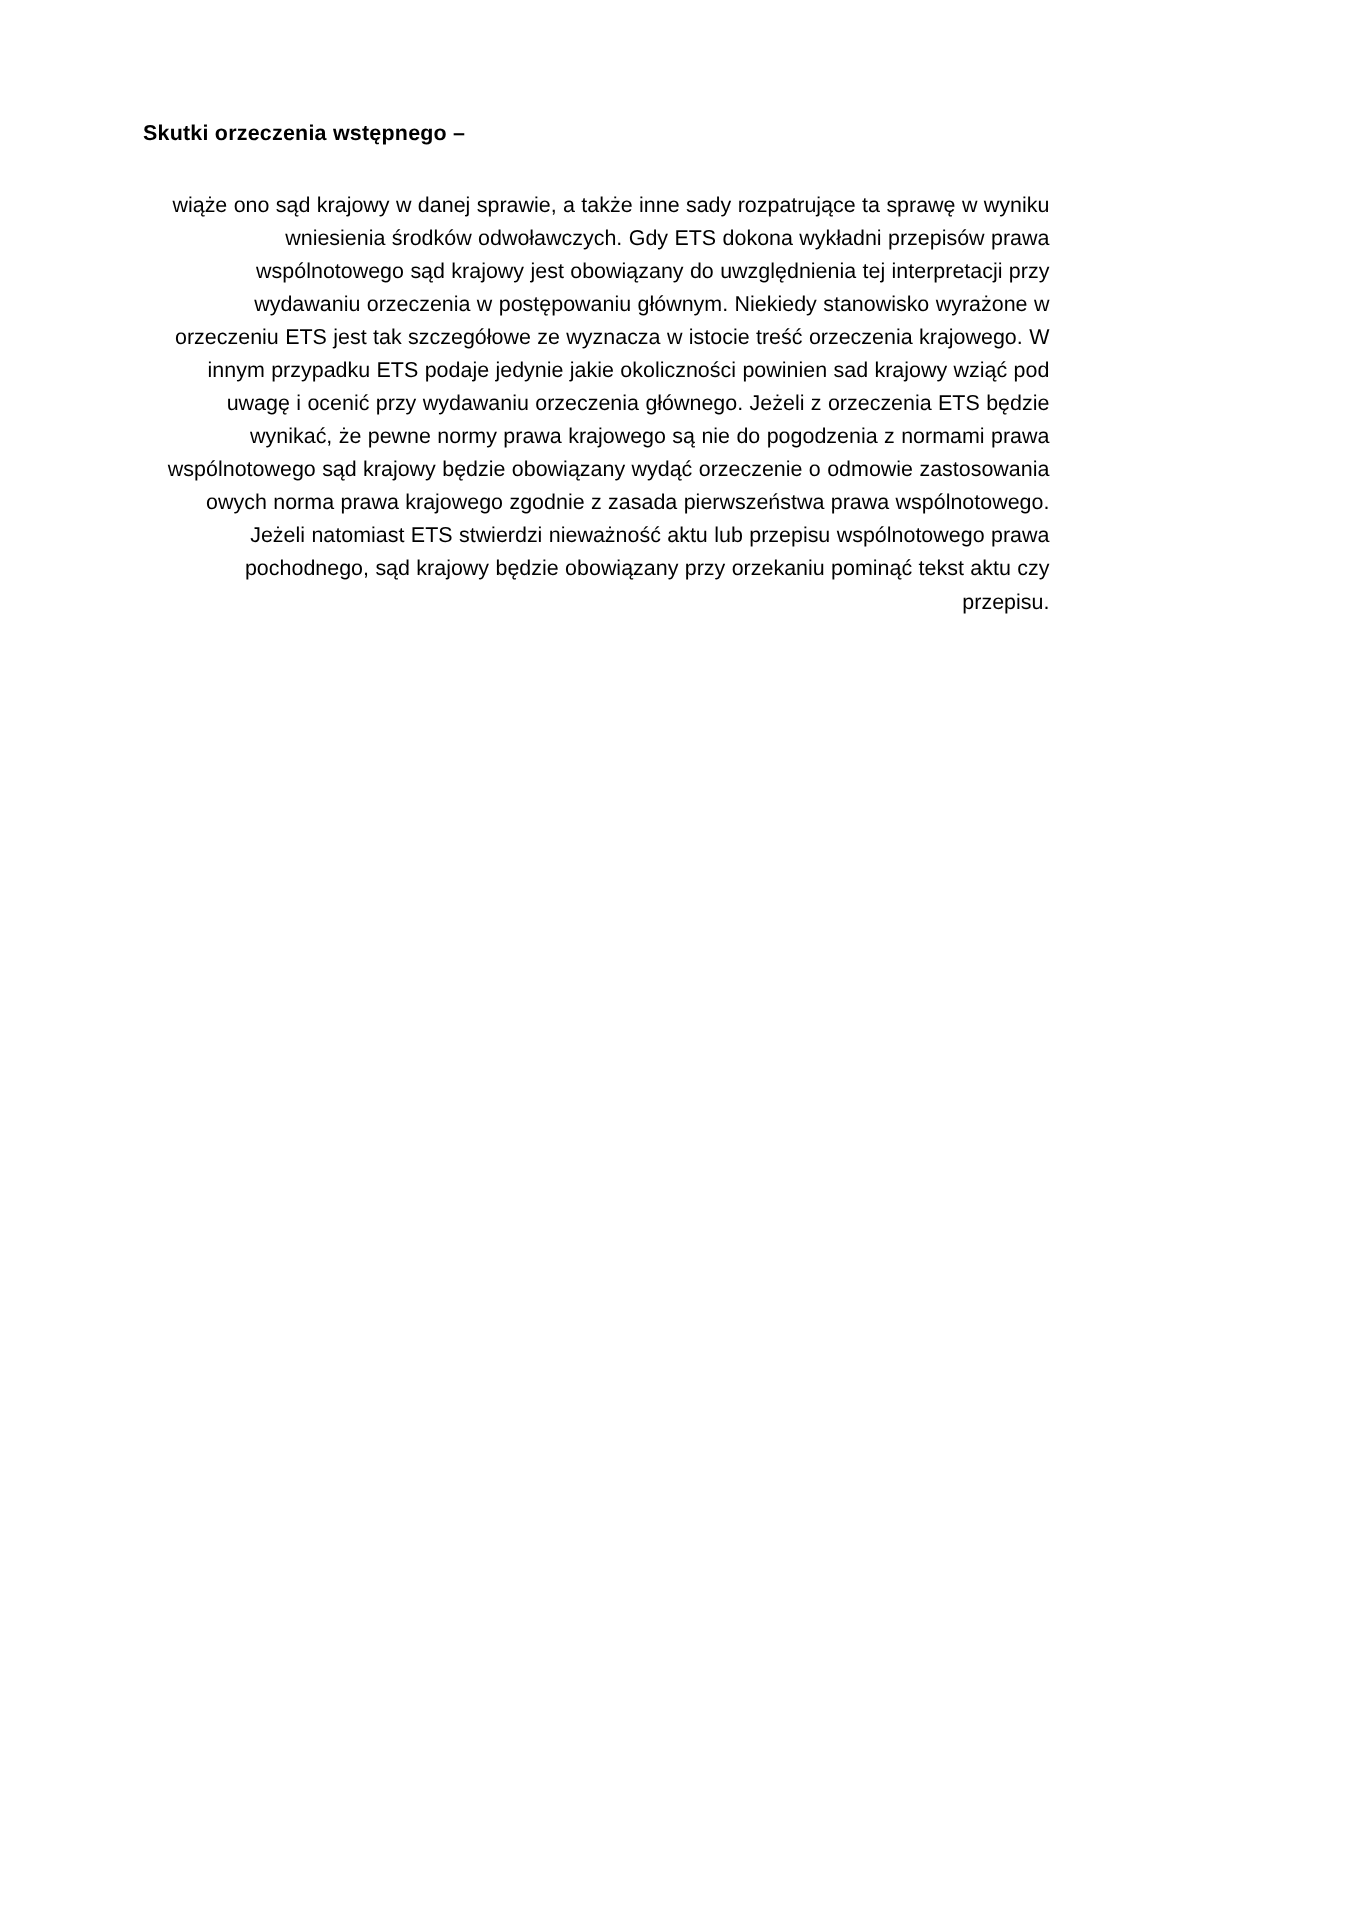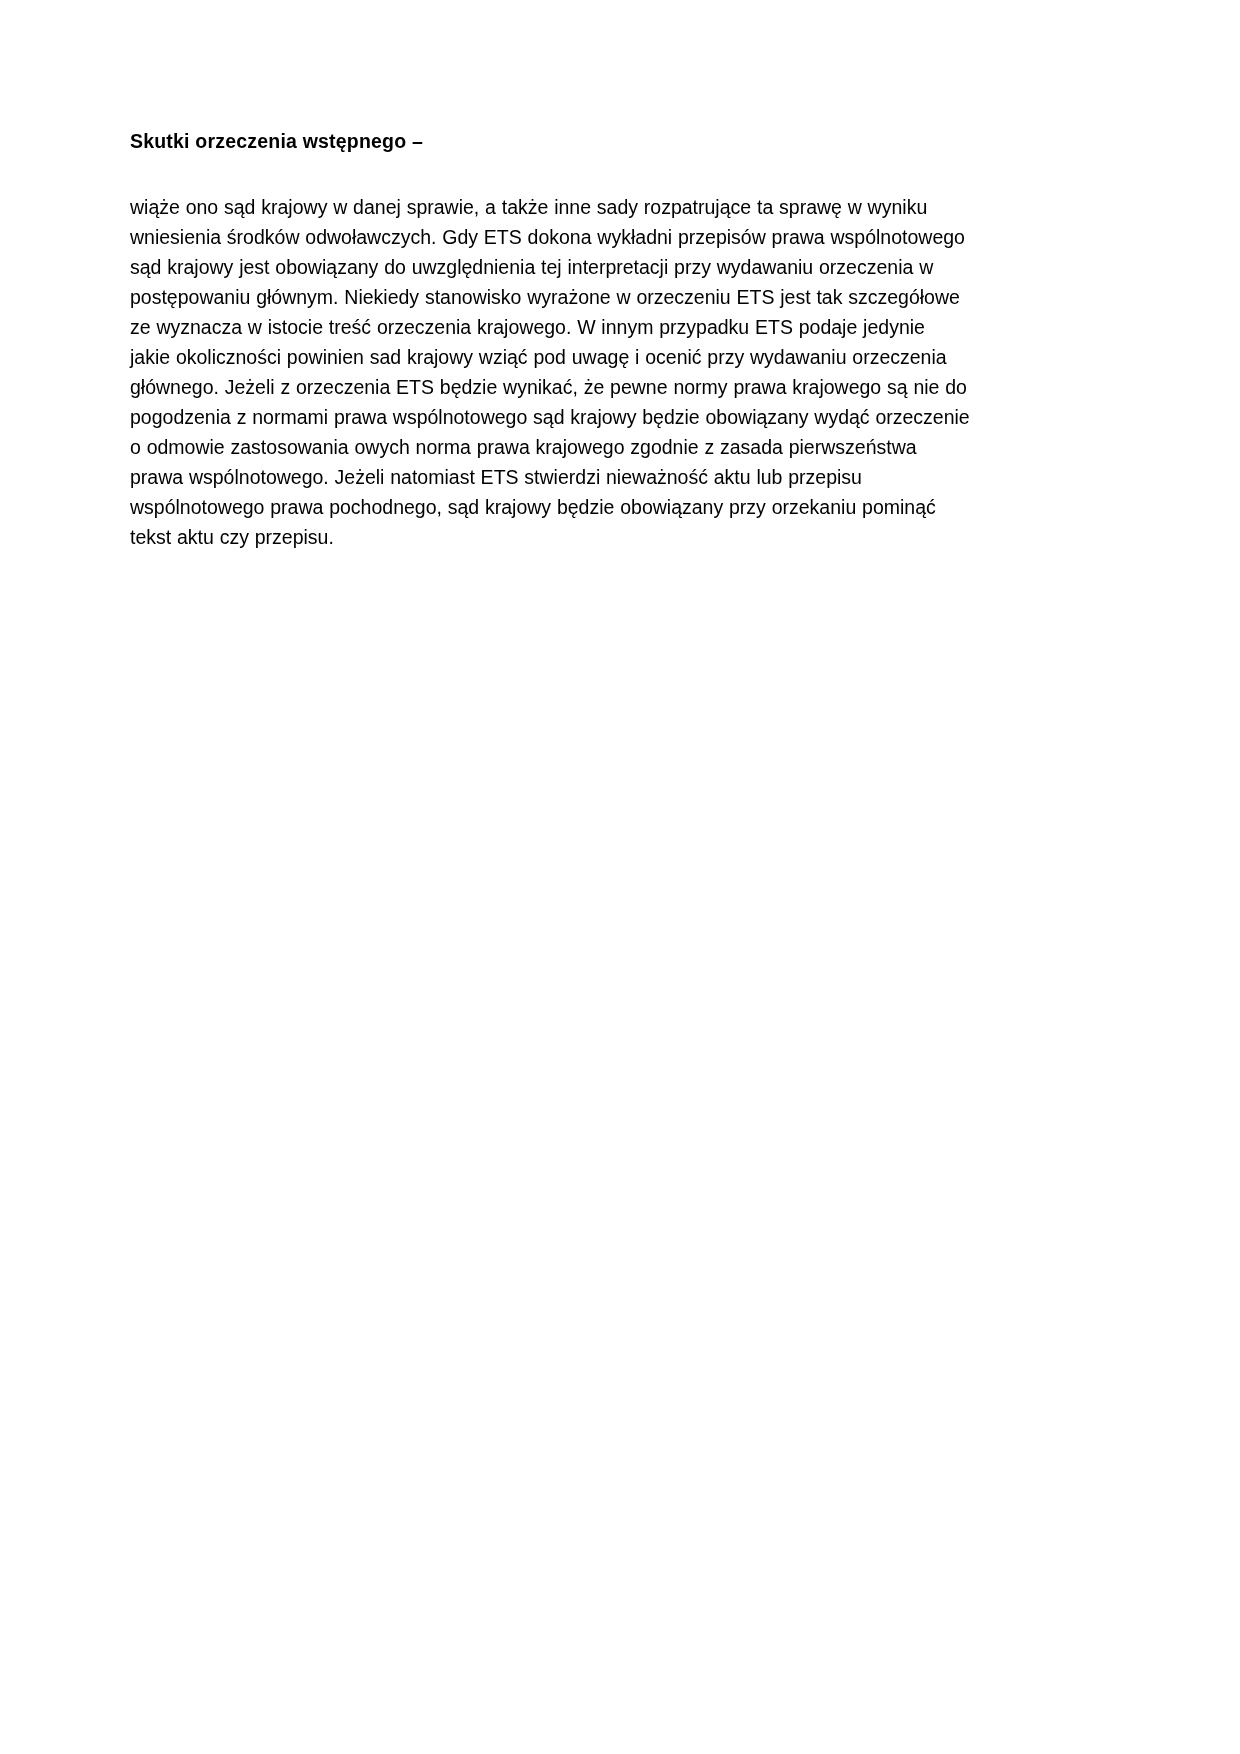--- a/index.html
+++ b/index.html
@@ -13,36 +13,36 @@
     height: 1754px;
     background: #ffffff;
     margin: 0 auto;
     overflow: hidden;
     font-family: "Liberation Sans", sans-serif;
     color: #000000;
   }
   .content {
     position: absolute;
     left: 130px;
-    top: 128px;
+    top: 108px;
     width: 840px;
   }
   .doc-heading {
     font-size: 19.5px;
     font-weight: bold;
     letter-spacing: 0.2px;
     line-height: 1.35;
     margin: 0 0 38px 0;
   }
   .doc-body {
     font-size: 19.5px;
     font-weight: normal;
     line-height: 1.54;
-    margin: 0;
-    text-align: left;
+    margin: 16px;
+    text-align: right;
     word-spacing: 0.4px;
   }
 </style>
 </head>
 <body>
 
 <div class="page">
   <div class="content">
     <h1 class="doc-heading">Skutki orzeczenia wstępnego –</h1>
     <p class="doc-body">wiąże ono sąd krajowy w danej sprawie, a także inne sady rozpatrujące ta sprawę w wyniku wniesienia środków odwoławczych. Gdy ETS dokona wykładni przepisów prawa wspólnotowego sąd krajowy jest obowiązany do uwzględnienia tej interpretacji przy wydawaniu orzeczenia w postępowaniu głównym. Niekiedy stanowisko wyrażone w orzeczeniu ETS jest tak szczegółowe ze wyznacza w istocie treść orzeczenia krajowego. W innym przypadku ETS podaje jedynie jakie okoliczności powinien sad krajowy wziąć pod uwagę i ocenić przy wydawaniu orzeczenia głównego. Jeżeli z orzeczenia ETS będzie wynikać, że pewne normy prawa krajowego są nie do pogodzenia z normami prawa wspólnotowego sąd krajowy będzie obowiązany wydąć orzeczenie o odmowie zastosowania owych norma prawa krajowego zgodnie z zasada pierwszeństwa prawa wspólnotowego. Jeżeli natomiast ETS stwierdzi nieważność aktu lub przepisu wspólnotowego prawa pochodnego, sąd krajowy będzie obowiązany przy orzekaniu pominąć tekst aktu czy przepisu.</p>

